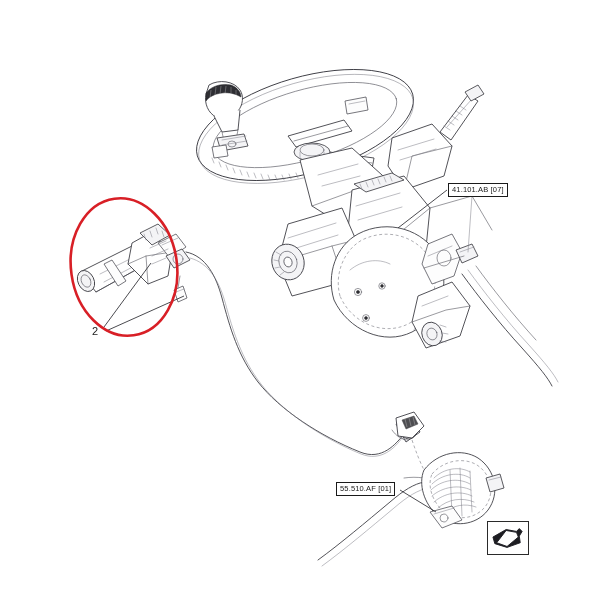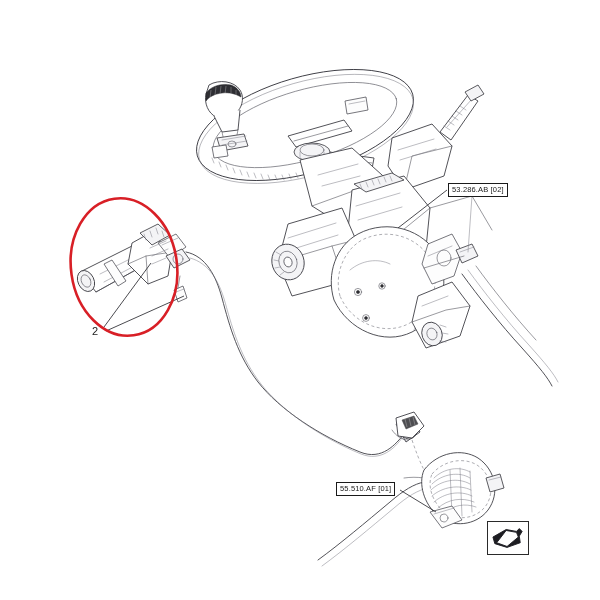--- a/index.html
+++ b/index.html
@@ -350,21 +350,21 @@
       <path class="lead" d="M400 490 L436 512"></path>
 
       <path class="lead" d="M104 327 L151 263"></path>
       <path class="lead" d="M106 331 L184 296"></path>
     </g>
 
     <ellipse cx="124" cy="267" rx="53" ry="69" transform="rotate(-8 124 267)" class="hl"></ellipse>
 
   </svg>
 
-  <div class="ref-label" id="label-41101">53.286.AB [02]</div>
+  <div class="ref-label" id="label-41101">41.101.AB [07]</div>
 
   <div class="ref-label" id="label-55510">55.510.AF [01]</div>
 
   <div class="callout-num" id="callout-2">2</div>
 
   <div id="symbol-box">
     <svg viewBox="0 0 42 34">
       <path d="M5 16 L19 8 L30 10 L33 7 L36 10 L33 15 L34 22 L20 27 L7 23 Z" fill="#1d1d22" stroke="#1d1d22" stroke-width="1" stroke-linejoin="round"></path>
       <path d="M19 9 L30 11 L32 16 L20 26 L9 22 Z" fill="#ffffff" stroke="#1d1d22" stroke-width="1" stroke-linejoin="round"></path>
     </svg>

